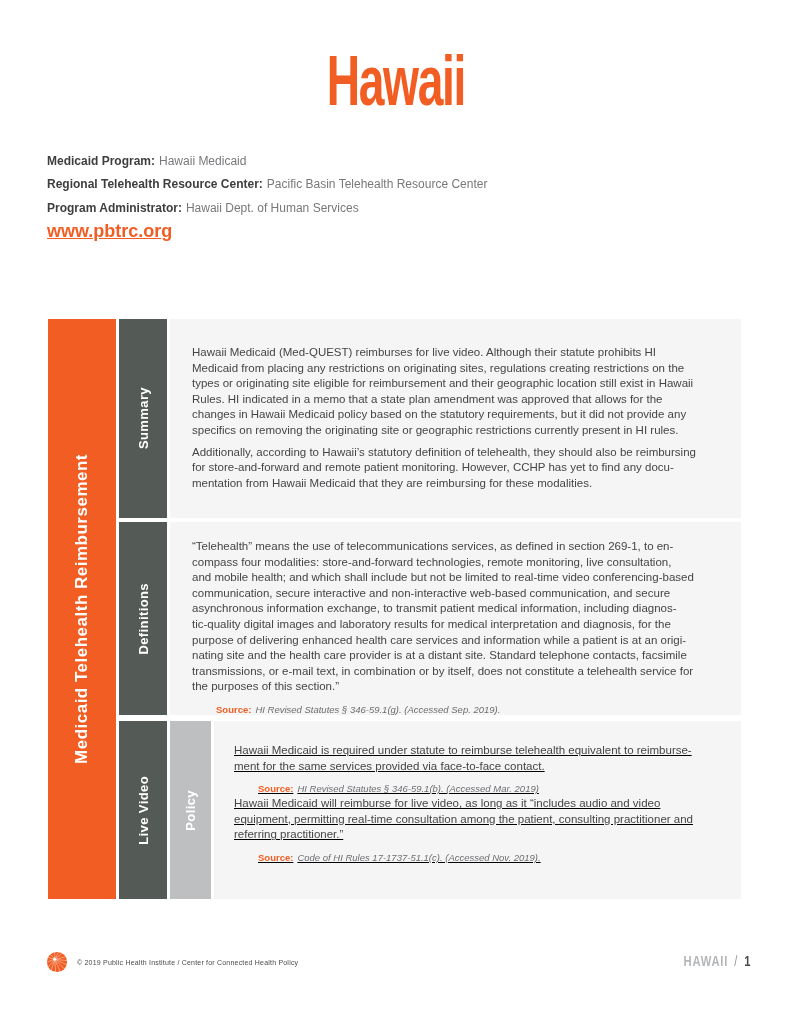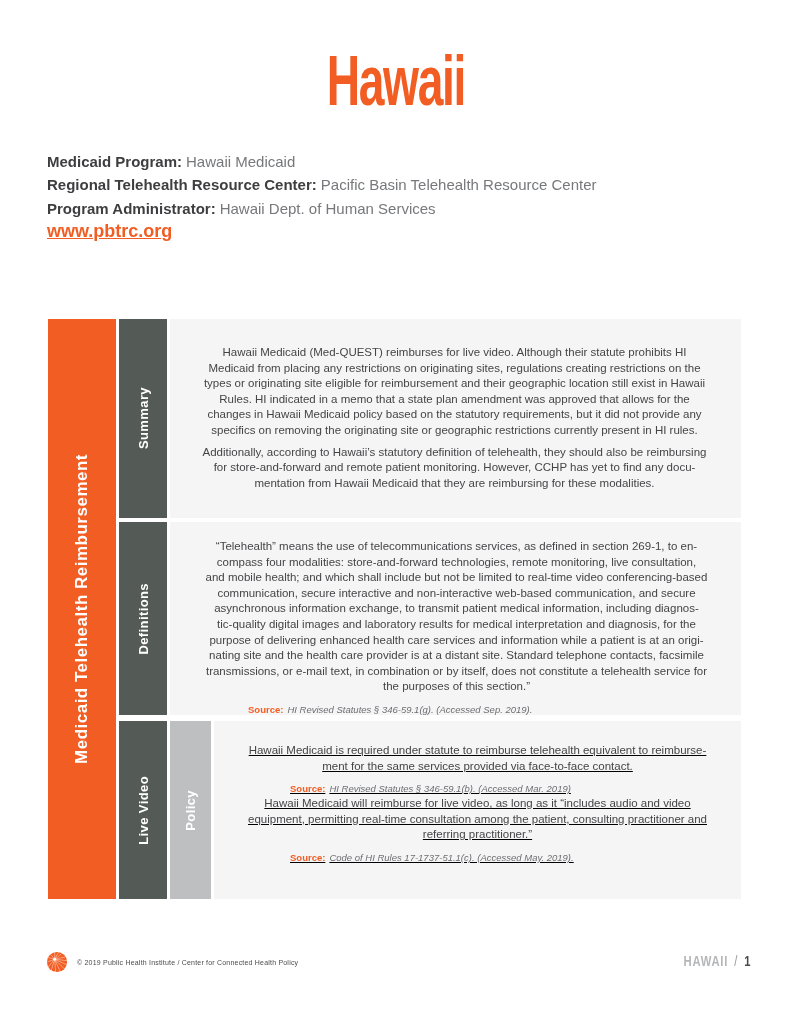--- a/index.html
+++ b/index.html
@@ -5,21 +5,21 @@
   html,body{margin:0;padding:0;}
   body{
     width:791px;height:1024px;position:relative;background:#ffffff;
     font-family:"Liberation Sans",sans-serif;overflow:hidden;
   }
   .page-title{position:absolute;top:46px;left:0;width:791px;text-align:center;
     color:#F15D22;font-weight:bold;font-size:70px;line-height:1;}
   .page-title .stretch{display:inline-block;transform:scaleX(0.66);transform-origin:center;letter-spacing:-2px;}
 
   .info{position:absolute;left:47px;top:150px;}
-  .info-line{font-size:15px;line-height:23.4px;color:#77787B;}
+  .info-line{font-size:12px;line-height:23.4px;color:#77787B;}
   .info-line .lbl{color:#3E3E40;font-weight:bold;}
   .info-line .val{margin-left:4px;}
   .site-link{display:inline-block;font-size:18px;line-height:23.4px;font-weight:bold;
     color:#F15D22;text-decoration:underline;cursor:pointer;}
 
   .main{position:absolute;left:48px;top:319px;width:693px;height:580px;}
   .orange-bar{position:absolute;left:0;top:0;width:68px;height:580px;background:#F15D22;
     display:flex;align-items:center;justify-content:center;}
   .vlabel{writing-mode:vertical-rl;transform:rotate(180deg);white-space:nowrap;color:#fff;}
   .orange-bar .vlabel{font-size:17px;font-weight:bold;letter-spacing:0.5px;}
@@ -31,24 +31,24 @@
   .tab{flex:0 0 48px;width:48px;background:#545A56;display:flex;align-items:center;justify-content:center;}
   .tab .vlabel{font-size:13px;font-weight:bold;letter-spacing:0.4px;}
   .subtab{flex:0 0 41px;width:41px;background:#BDBFC1;margin-left:3px;
     display:flex;align-items:center;justify-content:center;}
   .subtab .vlabel{font-size:13px;font-weight:bold;letter-spacing:0.4px;}
   .content{flex:1;background:#F5F5F6;margin-left:3px;box-sizing:border-box;}
   #sec-summary .content{padding:26px 24px 0 22px;}
   #sec-definitions .content{padding:17px 20px 0 22px;}
   #sec-livevideo .content{padding:22px 20px 0 20px;text-decoration:underline;}
 
-  .body-text{font-size:11.5px;line-height:15.6px;color:#454547;white-space:pre-line;margin:0;text-align:center;}
+  .body-text{font-size:11.5px;line-height:15.6px;color:#454547;white-space:pre-line;margin:0;}
   .para-gap{margin-top:6px;}
   .source-line{margin:9px 0 0 24px;font-size:9.5px;color:#6D6E71;}
-  .source-line .src-label{color:#F15D22;font-weight:bold;margin-right:4px;margin-left:32px;}
+  .source-line .src-label{color:#F15D22;font-weight:bold;margin-right:4px;}
   .source-line .src-text{font-style:italic;}
 
   .footer-left{position:absolute;left:46px;top:951px;display:flex;align-items:center;}
   .logo{width:22px;height:22px;margin-right:9px;}
   .copyright{font-size:7px;color:#4B4B4D;letter-spacing:0.2px;}
   .footer-right{position:absolute;right:40px;top:952px;font-size:15px;font-weight:bold;
     letter-spacing:1px;transform:scaleX(0.75);transform-origin:right center;white-space:nowrap;}
   .fr-state{color:#B4B6B8;}
   .fr-sep{color:#97999C;margin:0 3px;font-weight:normal;}
   .fr-num{color:#4A4B4D;}
@@ -126,21 +126,21 @@
     <div class="content">
       <p class="body-text">Hawaii Medicaid is required under statute to reimburse telehealth equivalent to reimburse-
 ment for the same services provided via face-to-face contact.</p>
       <div class="source-line">
         <span class="src-label">Source:</span><span class="src-text">HI Revised Statutes § 346-59.1(b). (Accessed Mar. 2019)</span>
       </div>
       <p class="body-text" style="margin-top:2px;">Hawaii Medicaid will reimburse for live video, as long as it “includes audio and video
 equipment, permitting real-time consultation among the patient, consulting practitioner and
 referring practitioner.”</p>
       <div class="source-line">
-        <span class="src-label">Source:</span><span class="src-text">Code of HI Rules 17-1737-51.1(c). (Accessed May. 2019).</span>
+        <span class="src-label">Source:</span><span class="src-text">Code of HI Rules 17-1737-51.1(c). (Accessed Nov. 2019).</span>
       </div>
     </div>
   </div>
 </div>
 
 <div class="footer-left">
   <svg class="logo" viewBox="0 0 24 24">
     <circle cx="12" cy="12" r="11" fill="#F15D22"></circle>
     <g stroke="#ffffff" stroke-width="0.55" opacity="0.85">
       <line x1="9.5" y1="9" x2="9.5" y2="1.4"></line>

